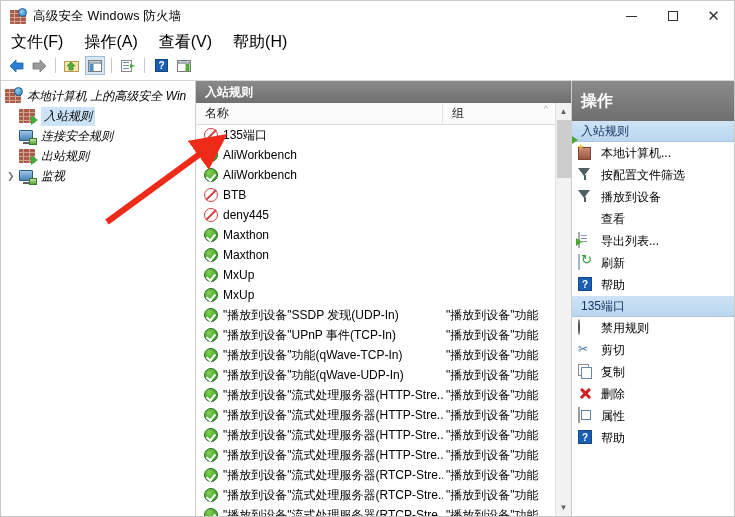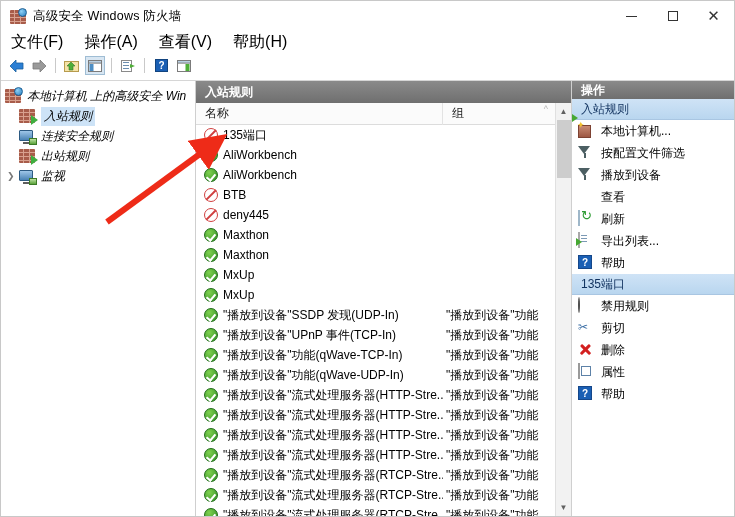--- a/index.html
+++ b/index.html
@@ -113,22 +113,22 @@
 
   
   .vscroll { width:16px; background:#f2f2f2; border-left:1px solid #e0e0e0;
              display:flex; flex-direction:column; align-items:center; }
   .sb-btn { width:16px; height:17px; display:flex; align-items:center; justify-content:center;
             font-size:8px; color:#606060; }
   .sb-track { flex:1; width:16px; position:relative; }
   .sb-thumb { position:absolute; top:0; left:1px; width:14px; height:58px; background:#cdcdcd; }
 
   
-  .act-header { height:18px; background:linear-gradient(#8a8a8a,#6f6f6f); color:#fff;
-      display:flex; align-items:center; padding-left:9px; font-size:12px; font-weight:bold; }
+  .act-header { height:40px; background:linear-gradient(#8a8a8a,#6f6f6f); color:#fff;
+      display:flex; align-items:center; padding-left:9px; font-size:16px; font-weight:bold; }
   .act-section { height:21px; display:flex; align-items:center; padding-left:9px;
       font-size:12px; color:#10315e;
       background:linear-gradient(#cfe3f6,#b9d6ef); border-bottom:1px solid #a9c6e2; }
   .act-item { height:22px; display:flex; align-items:center; padding-left:6px; font-size:12px; }
   .act-item .aico { width:17px; height:16px; margin-right:6px; position:relative; flex:0 0 auto; }
   .act-item .alabel { white-space:nowrap; }
   .act-item.noicon .alabel { padding-left:23px; }
 
   .ic-newrule { width:16px;height:14px; position:relative; }
   .ic-newrule:before{ content:""; position:absolute; left:0;top:2px;width:11px;height:11px;
@@ -481,41 +481,45 @@
             <span class="alabel">按配置文件筛选</span>
           </div>
           <div class="act-item">
             <span class="aico"><span class="ic-funnel"></span></span>
             <span class="alabel">播放到设备</span>
           </div>
           <div class="act-item noicon">
             <span class="alabel">查看</span>
           </div>
           <div class="act-item">
+            <span class="aico"><span class="ic-export"></span></span>
+            <span class="alabel">导出列表...</span>
+          </div>
+          <div class="act-item">
             <span class="aico"><span class="ic-refresh"></span></span>
             <span class="alabel">刷新</span>
-          </div>
-          <div class="act-item">
-            <span class="aico"><span class="ic-export"></span></span>
-            <span class="alabel">导出列表...</span>
           </div>
           <div class="act-item">
             <span class="aico">
               <span class="ic-help">?</span>
             </span>
             <span class="alabel">帮助</span>
           </div>
           <div class="act-section">135端口</div>
           <div class="act-item">
             <span class="aico"><span class="ic-disable"></span></span>
             <span class="alabel">禁用规则</span>
           </div>
           <div class="act-item">
             <span class="aico"><span class="ic-cut">✂</span></span>
             <span class="alabel">剪切</span>
+          </div>
+          <div class="act-item">
+            <span class="aico"><span class="ic-copy"></span></span>
+            <span class="alabel">复制</span>
           </div>
           <div class="act-item">
             <span class="aico"><span class="ic-delete"></span></span>
             <span class="alabel">删除</span>
           </div>
           <div class="act-item">
             <span class="aico"><span class="ic-prop"></span></span>
             <span class="alabel">属性</span>
           </div>
           <div class="act-item">

